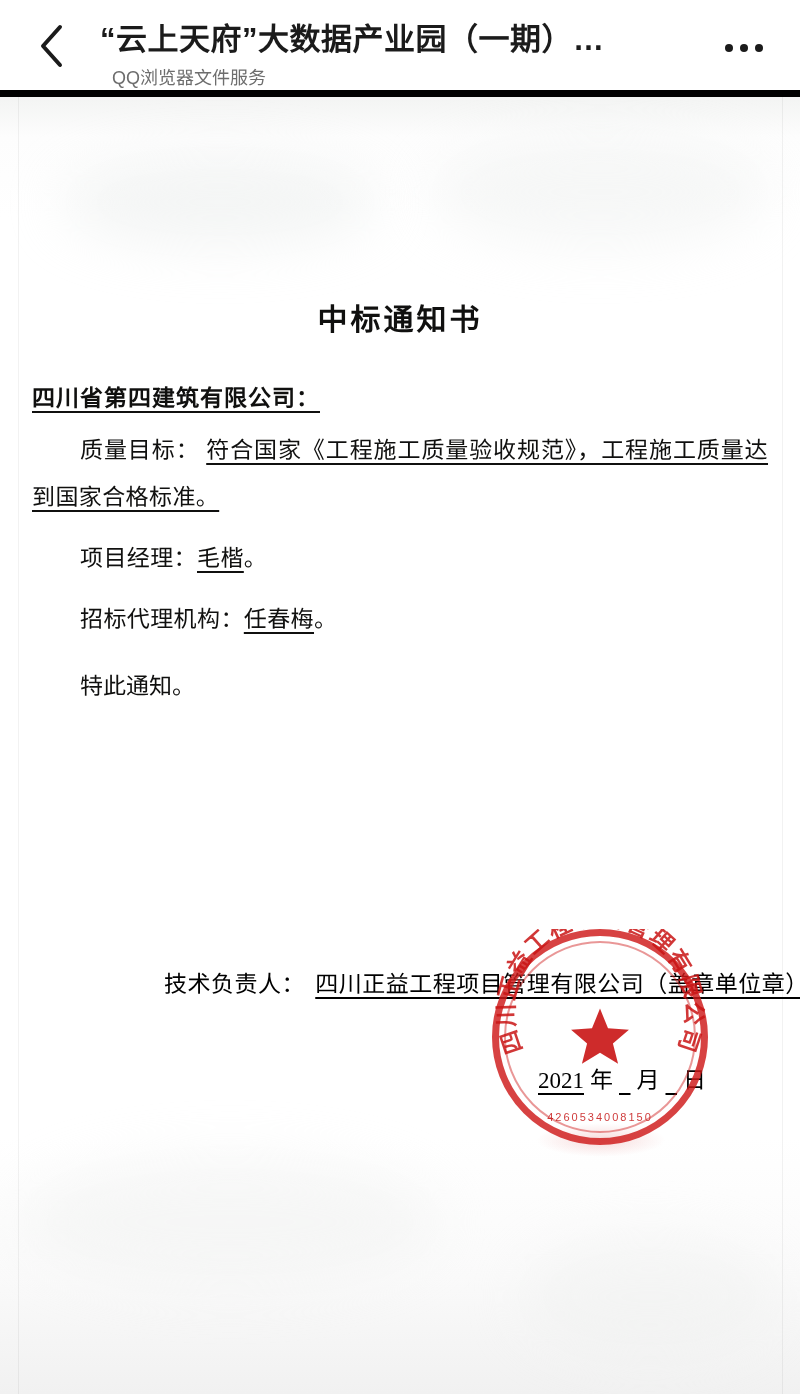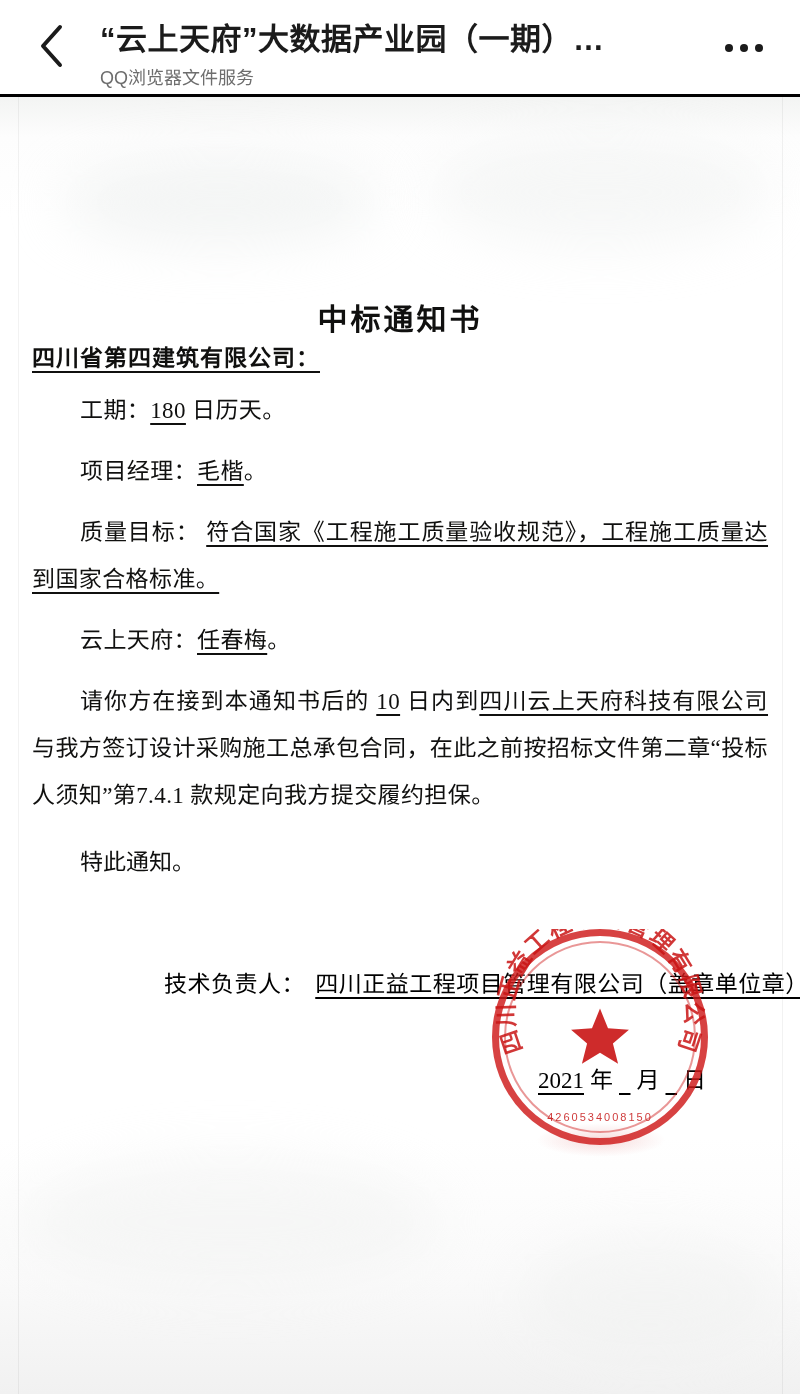--- a/index.html
+++ b/index.html
@@ -13,21 +13,21 @@
     font-family: "Liberation Serif", "DejaVu Serif", serif;
     overflow: hidden;
     position: relative;
   }
 
   
   .appbar {
     position: relative;
     height: 97px;
     background: #ffffff;
-    border-bottom: 3px solid #000000;
+    border-bottom: 7px solid #000000;
     box-sizing: border-box;
   }
   .back-btn {
     position: absolute;
     left: 28px;
     top: 22px;
     width: 48px;
     height: 48px;
     display: flex;
     align-items: center;
@@ -51,20 +51,21 @@
     line-height: 40px;
     letter-spacing: 0.5px;
   }
   .app-subtitle {
     font-family: "Liberation Sans", "DejaVu Sans", sans-serif;
     font-size: 18px;
     color: #6d6d6d;
     margin-top: 6px;
     line-height: 24px;
     white-space: nowrap;
+    margin-left: 12px;
   }
   .more-btn {
     position: absolute;
     right: 26px;
     top: 26px;
     width: 60px;
     height: 44px;
     display: flex;
     align-items: center;
     justify-content: center;
@@ -130,20 +131,21 @@
   .doc-title {
     text-align: center;
     font-size: 30px;
     font-weight: 700;
     letter-spacing: 3px;
     margin-top: 198px;
     font-family: "Liberation Serif", "DejaVu Serif", serif;
   }
 
   .addressee {
+    margin-top: 40px;
     font-size: 23px;
     font-weight: 700;
     text-decoration: underline;
     text-underline-offset: 5px;
     display: inline-block;
     letter-spacing: 1px;
   }
 
   p.para {
     font-size: 23px;
@@ -283,43 +285,34 @@
   <div class="doc-body">
 
     <div class="doc-title">中标通知书</div>
 
     <div>
       <span class="addressee">四川省第四建筑有限公司：</span>
     </div>
 
 
 
-    <p class="para indent">
-      <span>工期：</span><span class="u">180</span>
-      <span>日历天。</span>
-    </p>
-
-    <p class="para indent">
-      <span>项目经理：</span><span class="u">毛楷</span><span>。</span>
-    </p>
 
     <p class="para indent">
       <span>质量目标：</span>
       <span class="u">符合国家《工程施工质量验收规范》，工程施工质量达到国家合格标准。</span>
     </p>
 
     <p class="para indent">
-      <span>云上天府：</span><span class="u">任春梅</span><span>。</span>
+      <span>项目经理：</span><span class="u">毛楷</span><span>。</span>
     </p>
 
     <p class="para indent">
-      <span>请你方在接到本通知书后的</span>
-      <span class="u">10</span>
-      <span>日内到</span><span class="u">四川云上天府科技有限公司</span><span>与我方签订设计采购施工总承包合同，在此之前按招标文件第二章“投标人须知”第7.4.1 款规定向我方提交履约担保。</span>
+      <span>招标代理机构：</span><span class="u">任春梅</span><span>。</span>
     </p>
+
 
     <p class="notice-end">特此通知。</p>
   </div>
 
   <div class="sign-block">
     <div class="sign-row">
       <span>技术负责人：</span>
       <span class="u">四川正益工程项目管理有限公司（盖章单位章）</span>
     </div>
     <div class="date-row">

